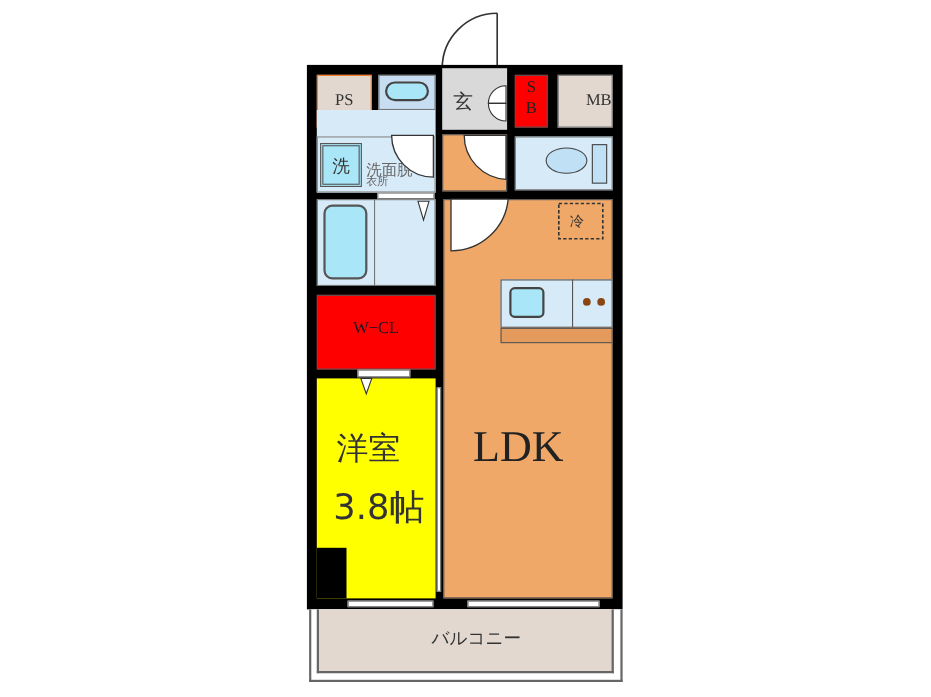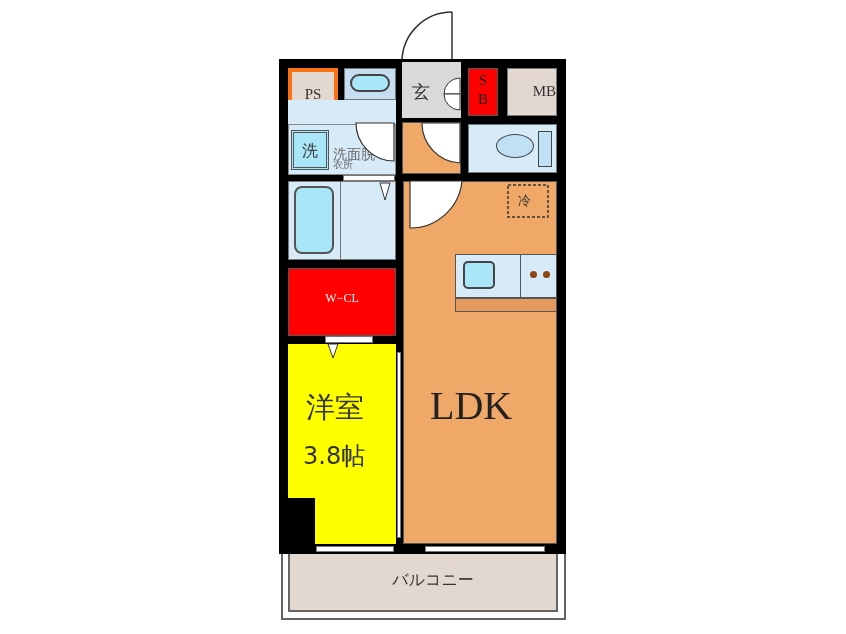--- a/index.html
+++ b/index.html
@@ -14,21 +14,21 @@
 
 <div class="abs" style="left:0;top:0;width:846px;height:634px;">
 
   <svg width="846" height="634" style="left:0;top:0;">
     <path d="M452 12 A50 50 0 0 0 402 62" fill="#fff" stroke="#333" stroke-width="1.5"></path>
     <line x1="452" y1="12" x2="452" y2="62" stroke="#333" stroke-width="1.5"></line>
   </svg>
 
   <div class="abs wall" style="left:279px;top:59px;width:287px;height:495px;"></div>
 
-  <div class="abs" style="left:288px;top:68px;width:50px;height:48px;background:#e2d8d0;border:4px solid #f97316;text-decoration:underline;">
+  <div class="abs" style="left:288px;top:68px;width:50px;height:48px;background:#e2d8d0;border:1px solid #f97316;text-decoration:underline;">
     <span class="lbl" style="left:0;right:0;top:14px;font-size:15px;">PS</span>
   </div>
 
   <div class="abs" style="left:344px;top:68px;width:52px;height:32px;background:#c6ddf2;border:1px solid #777;"></div>
   <div class="abs" style="left:350px;top:74px;width:40px;height:18px;background:#a9e6f7;border:2px solid #444;border-radius:9px;"></div>
 
   <div class="abs" style="left:402px;top:62px;width:59px;height:56px;background:#d9d9d9;"></div>
   <span class="lbl" style="left:412px;top:80px;font-size:18px;">玄</span>
   <svg width="846" height="634" style="left:0;top:0;">
     <path d="M460 78 A16 16 0 0 0 444 94 L460 94 Z" fill="#fff" stroke="#333" stroke-width="1"></path>
@@ -66,31 +66,31 @@
 
   <div class="abs" style="left:288px;top:181px;width:108px;height:79px;background:#d6eaf8;border:1px solid #777;"></div>
   <div class="abs" style="left:294px;top:186px;width:40px;height:68px;background:#a9e6f7;border:2px solid #555;border-radius:8px;"></div>
   <div class="abs" style="left:340px;top:181px;width:1px;height:79px;background:#777;"></div>
   <div class="abs" style="left:343px;top:175px;width:52px;height:6px;background:#fff;border:1px solid #777;"></div>
   <svg width="846" height="634" style="left:0;top:0;">
     <path d="M380 183 L390 183 L385 200 Z" fill="#fff" stroke="#333" stroke-width="1"></path>
   </svg>
 
   <div class="abs" style="left:288px;top:268px;width:108px;height:68px;background:#ff0000;border:1px solid #555;">
-    <span class="lbl" style="left:0;right:0;top:22px;font-size:12px;color:#ffffff;">W−CL</span>
+    <span class="lbl" style="left:0;right:0;top:22px;font-size:15px;color:#0f172a;">W−CL</span>
   </div>
   <div class="abs" style="left:325px;top:336px;width:48px;height:7px;background:#fff;border:1px solid #777;"></div>
 
   <div class="abs" style="left:288px;top:344px;width:108px;height:200px;background:#ffff00;"></div>
   <div class="abs wall" style="left:288px;top:498px;width:27px;height:46px;"></div>
   <svg width="846" height="634" style="left:0;top:0;">
     <path d="M328 344 L338 344 L333 358 Z" fill="#fff" stroke="#333" stroke-width="1"></path>
   </svg>
   <span class="lbl" style="left:306px;top:388px;font-size:29px;font-family:'DejaVu Sans',sans-serif;">洋室</span>
-  <span class="lbl" style="left:303px;top:440px;font-size:24px;font-family:'DejaVu Sans',sans-serif;">3.8帖</span>
+  <span class="lbl" style="left:303px;top:440px;font-size:32px;font-family:'DejaVu Sans',sans-serif;">3.8帖</span>
 
   <div class="abs" style="left:397px;top:352px;width:4px;height:186px;background:#fff;border:1px solid #777;"></div>
 
   <div class="abs" style="left:403px;top:181px;width:154px;height:363px;background:#f0a868;border:1px solid #555;"></div>
   <svg width="846" height="634" style="left:0;top:0;">
     <path d="M410 181 L462 181 A52 52 0 0 1 410 228 Z" fill="#fff" stroke="#333" stroke-width="1.2"></path>
     <rect x="508" y="185" width="40" height="32" fill="none" stroke="#333" stroke-width="1.5" stroke-dasharray="3,2"></rect>
   </svg>
   <span class="lbl" style="left:518px;top:192px;font-size:13px;">冷</span>
 

